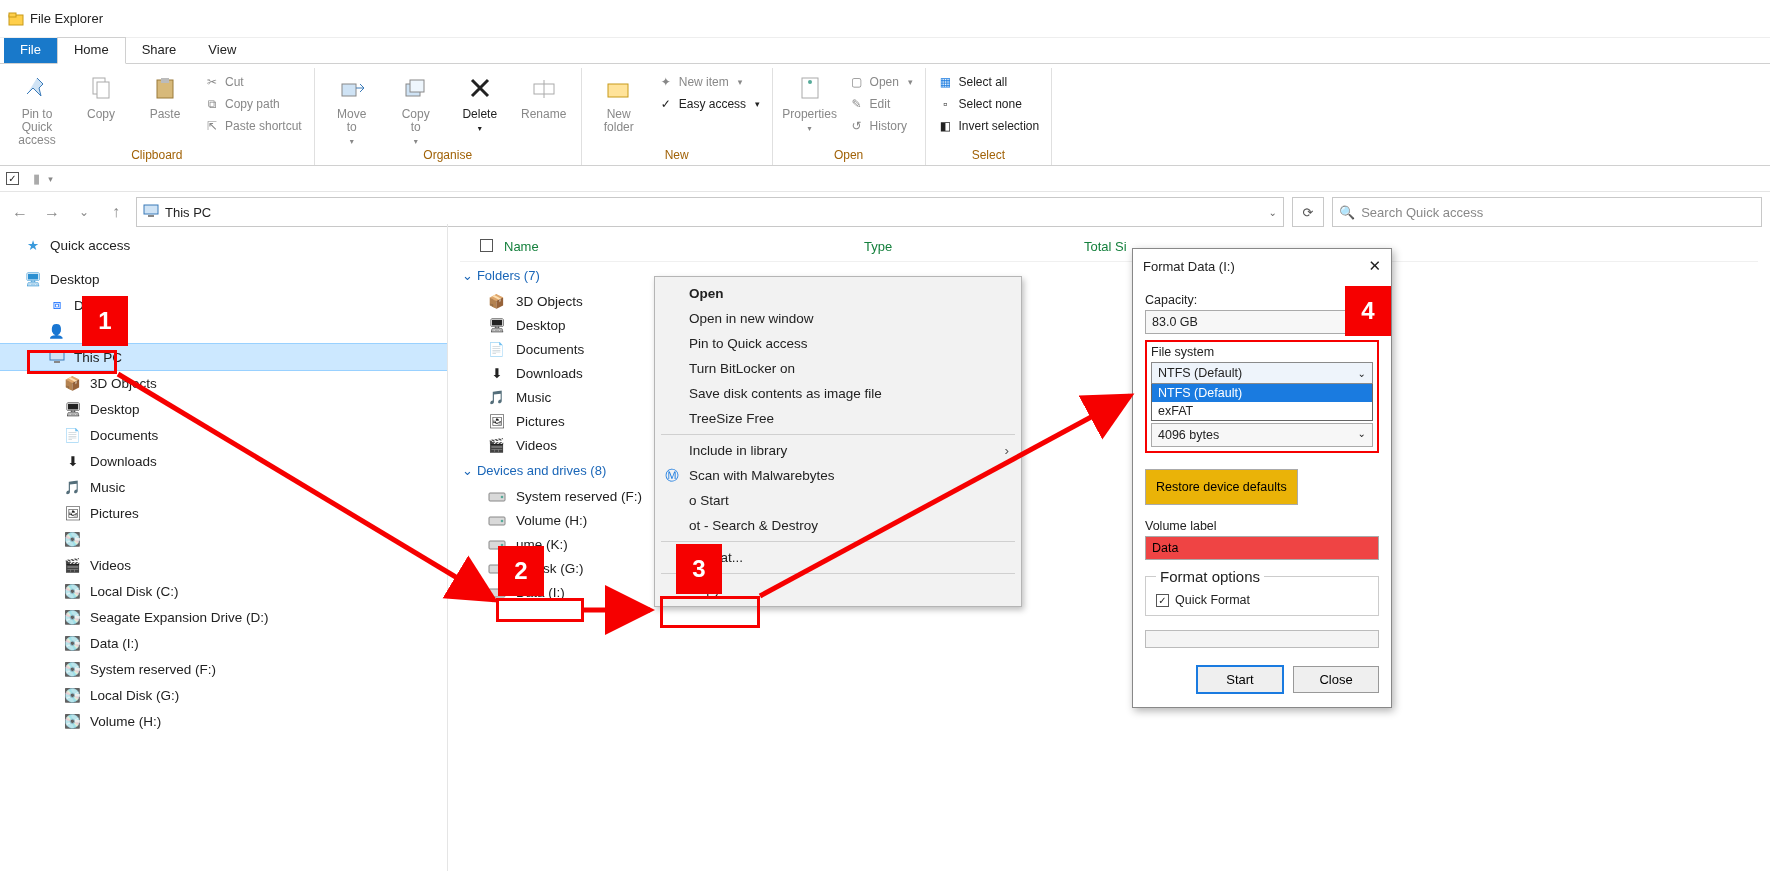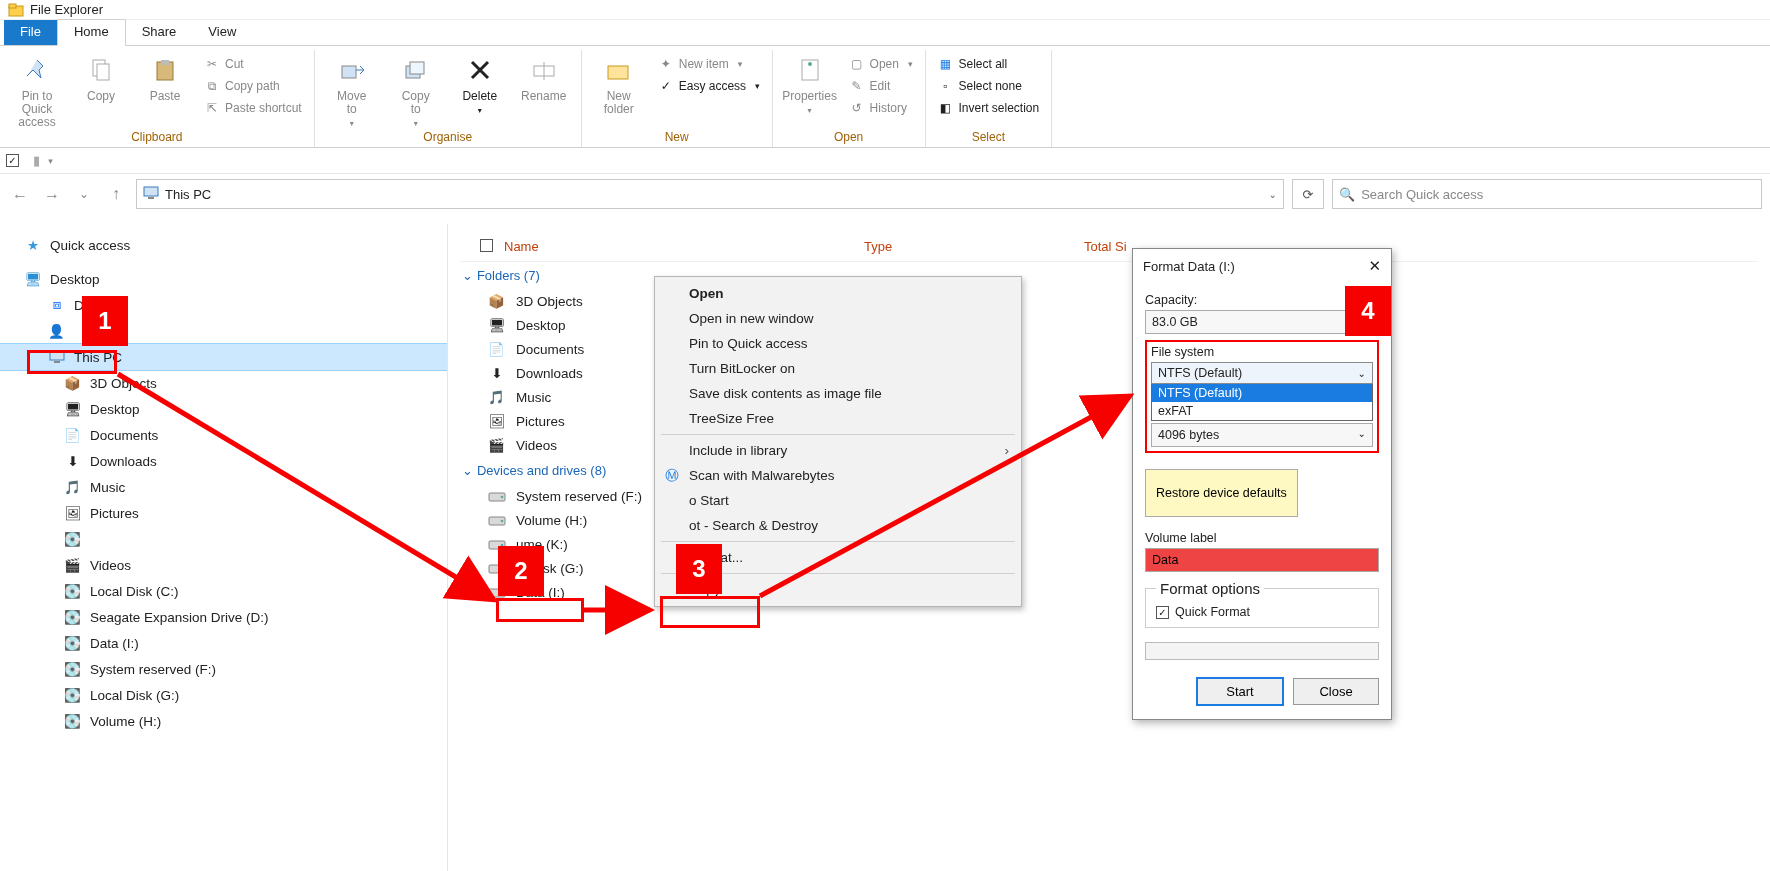--- a/index.html
+++ b/index.html
@@ -1,17 +1,17 @@
 <!DOCTYPE html>
 <html><head>
 <meta charset="utf-8">
 <style>
   * { box-sizing: border-box; margin: 0; padding: 0; }
   body { font-family: "Segoe UI", sans-serif; font-size: 13px; color: #222; background: #fff; width: 1770px; height: 871px; position: relative; overflow: hidden; }
-  .titlebar { height: 20px; display:flex; align-items:center; padding: 0 8px; border-bottom:1px solid #eee;}
+  .titlebar { height: 38px; display:flex; align-items:center; padding: 0 8px; border-bottom:1px solid #eee;}
   .titlebar .icon { width:16px; height:16px; margin-right:6px; }
   .tabs { height: 26px; display:flex; align-items:flex-end; border-bottom:1px solid #d0d0d0;}
   .tab { padding: 4px 16px 6px; font-size:13px; cursor:pointer; }
   .tab.file { background:#1979ca; color:#fff; margin-left:4px;}
   .tab.active { border:1px solid #d0d0d0; border-bottom:1px solid #fff; background:#fff; margin-bottom:-1px;}
   .ribbon { height: 102px; border-bottom:1px solid #d0d0d0; display:flex; padding:4px 0 0 0;}
   .rgroup { border-right:1px solid #e0e0e0; padding:0 8px; display:flex; flex-direction:column; justify-content:space-between; height:100%; }
   .rgroup .rrow { display:flex; gap:6px; align-items:flex-start; height:78px;}
   .rgroup .label { text-align:center; font-size:12px; color:#a16207; padding-bottom:3px;}
   .rbtn-v { display:flex; flex-direction:column; align-items:center; justify-content:flex-start; width:58px; padding-top:4px; font-size:12px; text-align:center; line-height:1.1; color:#888; gap:4px;}
@@ -27,21 +27,21 @@
   .addr { flex:1; border:1px solid #c8c8c8; height:30px; display:flex; align-items:center; padding:0 6px; gap:6px;}
   .refresh { width:32px; height:30px; border:1px solid #c8c8c8; display:flex;align-items:center;justify-content:center; color:#555;}
   .search { width:430px; height:30px; border:1px solid #c8c8c8; display:flex; align-items:center; padding:0 6px; color:#888; gap:6px;}
   .body { position:absolute; top:224px; left:0; right:0; bottom:0; display:flex;}
   .tree { width:448px; border-right:1px solid #e5e5e5; overflow:auto; padding-top:8px;}
   .tree-item { display:flex; align-items:center; gap:8px; padding:4px 0 4px 24px; font-size:13.5px; }
   .tree-item.sel { background:#cce8ff; outline:1px solid #99d1ff;}
   .tree-item.sub { padding-left:48px;}
   .tree-item .ticon{width:18px;height:18px;display:inline-flex;align-items:center;justify-content:center;}
   .content { flex:1; position:relative; padding:8px 12px;}
-  .colhdr { display:flex; align-items:center; height:30px; color:#c2410c; font-size:13px; border-bottom:1px solid #f0f0f0;padding-left:20px;}
+  .colhdr { display:flex; align-items:center; height:30px; color:#15803d; font-size:13px; border-bottom:1px solid #f0f0f0;padding-left:20px;}
   .colhdr .chk{width:24px;}
   .colhdr .c1{width:360px;}
   .colhdr .c2{width:220px;}
   .colhdr .c3{width:120px;}
   .grp { color:#1a66b8; padding:6px 0 6px 2px; display:flex; align-items:center; gap:4px;}
   .fitem { display:flex; align-items:center; gap:10px; padding:3px 0 3px 28px; font-size:13.5px;}
   .fitem .ficon{width:18px;height:18px;display:inline-flex;align-items:center;justify-content:center;}
   .ctxmenu { position:absolute; left:654px; top:276px; width:368px; background:#f2f2f2; border:1px solid #b5b5b5; box-shadow:2px 3px 6px rgba(0,0,0,.25); padding:4px 2px;}
   .ctxmenu .mitem{display:flex; align-items:center; padding:5px 10px 5px 32px; font-size:13.5px; position:relative;}
   .ctxmenu .mitem.bold{font-weight:600;}
@@ -56,21 +56,21 @@
   .ddrop{width:100%; border:1px solid #8a8a8a; background:#eef4fb; padding:3px 6px; font-size:12.5px; display:flex; justify-content:space-between; align-items:center;}
   .dlist{border:1px solid #666; border-top:none; font-size:12.5px;}
   .dlist .opt{padding:2px 6px;}
   .dlist .opt.sel{background:#1a7be0;color:#fff;}
   .dbtn{border:1px solid #999; background:#efefef; padding:5px 0; font-size:13px; cursor:pointer;}
   .dbtn.primary{border:1px solid #1a7be0; box-shadow:0 0 0 1px #1a7be0;}
   .dfooter{display:flex; gap:10px; justify-content:flex-end; padding-top:18px;}
   .dfooter .dbtn{width:86px;text-align:center;}
   fieldset{border:1px solid #ccc; padding:8px 10px; margin-top:8px;}
   legend{font-size:15px; padding:0 4px;}
-  .restore-btn{border:1px solid #aaa;background:#fef9c3;padding:16px 10px;font-size:12.5px;margin-top:16px;cursor:pointer;}
+  .restore-btn{border:1px solid #aaa;background:#eab308;padding:10px 10px;font-size:12.5px;margin-top:16px;cursor:pointer;}
   .marker { position:absolute; background:#f60000; color:#fff; font-weight:700; font-size:24px; display:flex; align-items:center; justify-content:center; z-index:50;}
   .redbox { position:absolute; border:3px solid #f60000; z-index:49; pointer-events:none;}
   svg.arrow-overlay{position:absolute;top:0;left:0;pointer-events:none;z-index:48;}
   .checkbox{width:13px;height:13px;border:1px solid #555;display:inline-flex;align-items:center;justify-content:center;font-size:10px;margin-right:6px;}
   .progress-track{height:18px;border:1px solid #bbb;background:#f4f4f4;margin-top:14px;}
 </style>
 </head>
 <body>
 
 <div class="titlebar">

